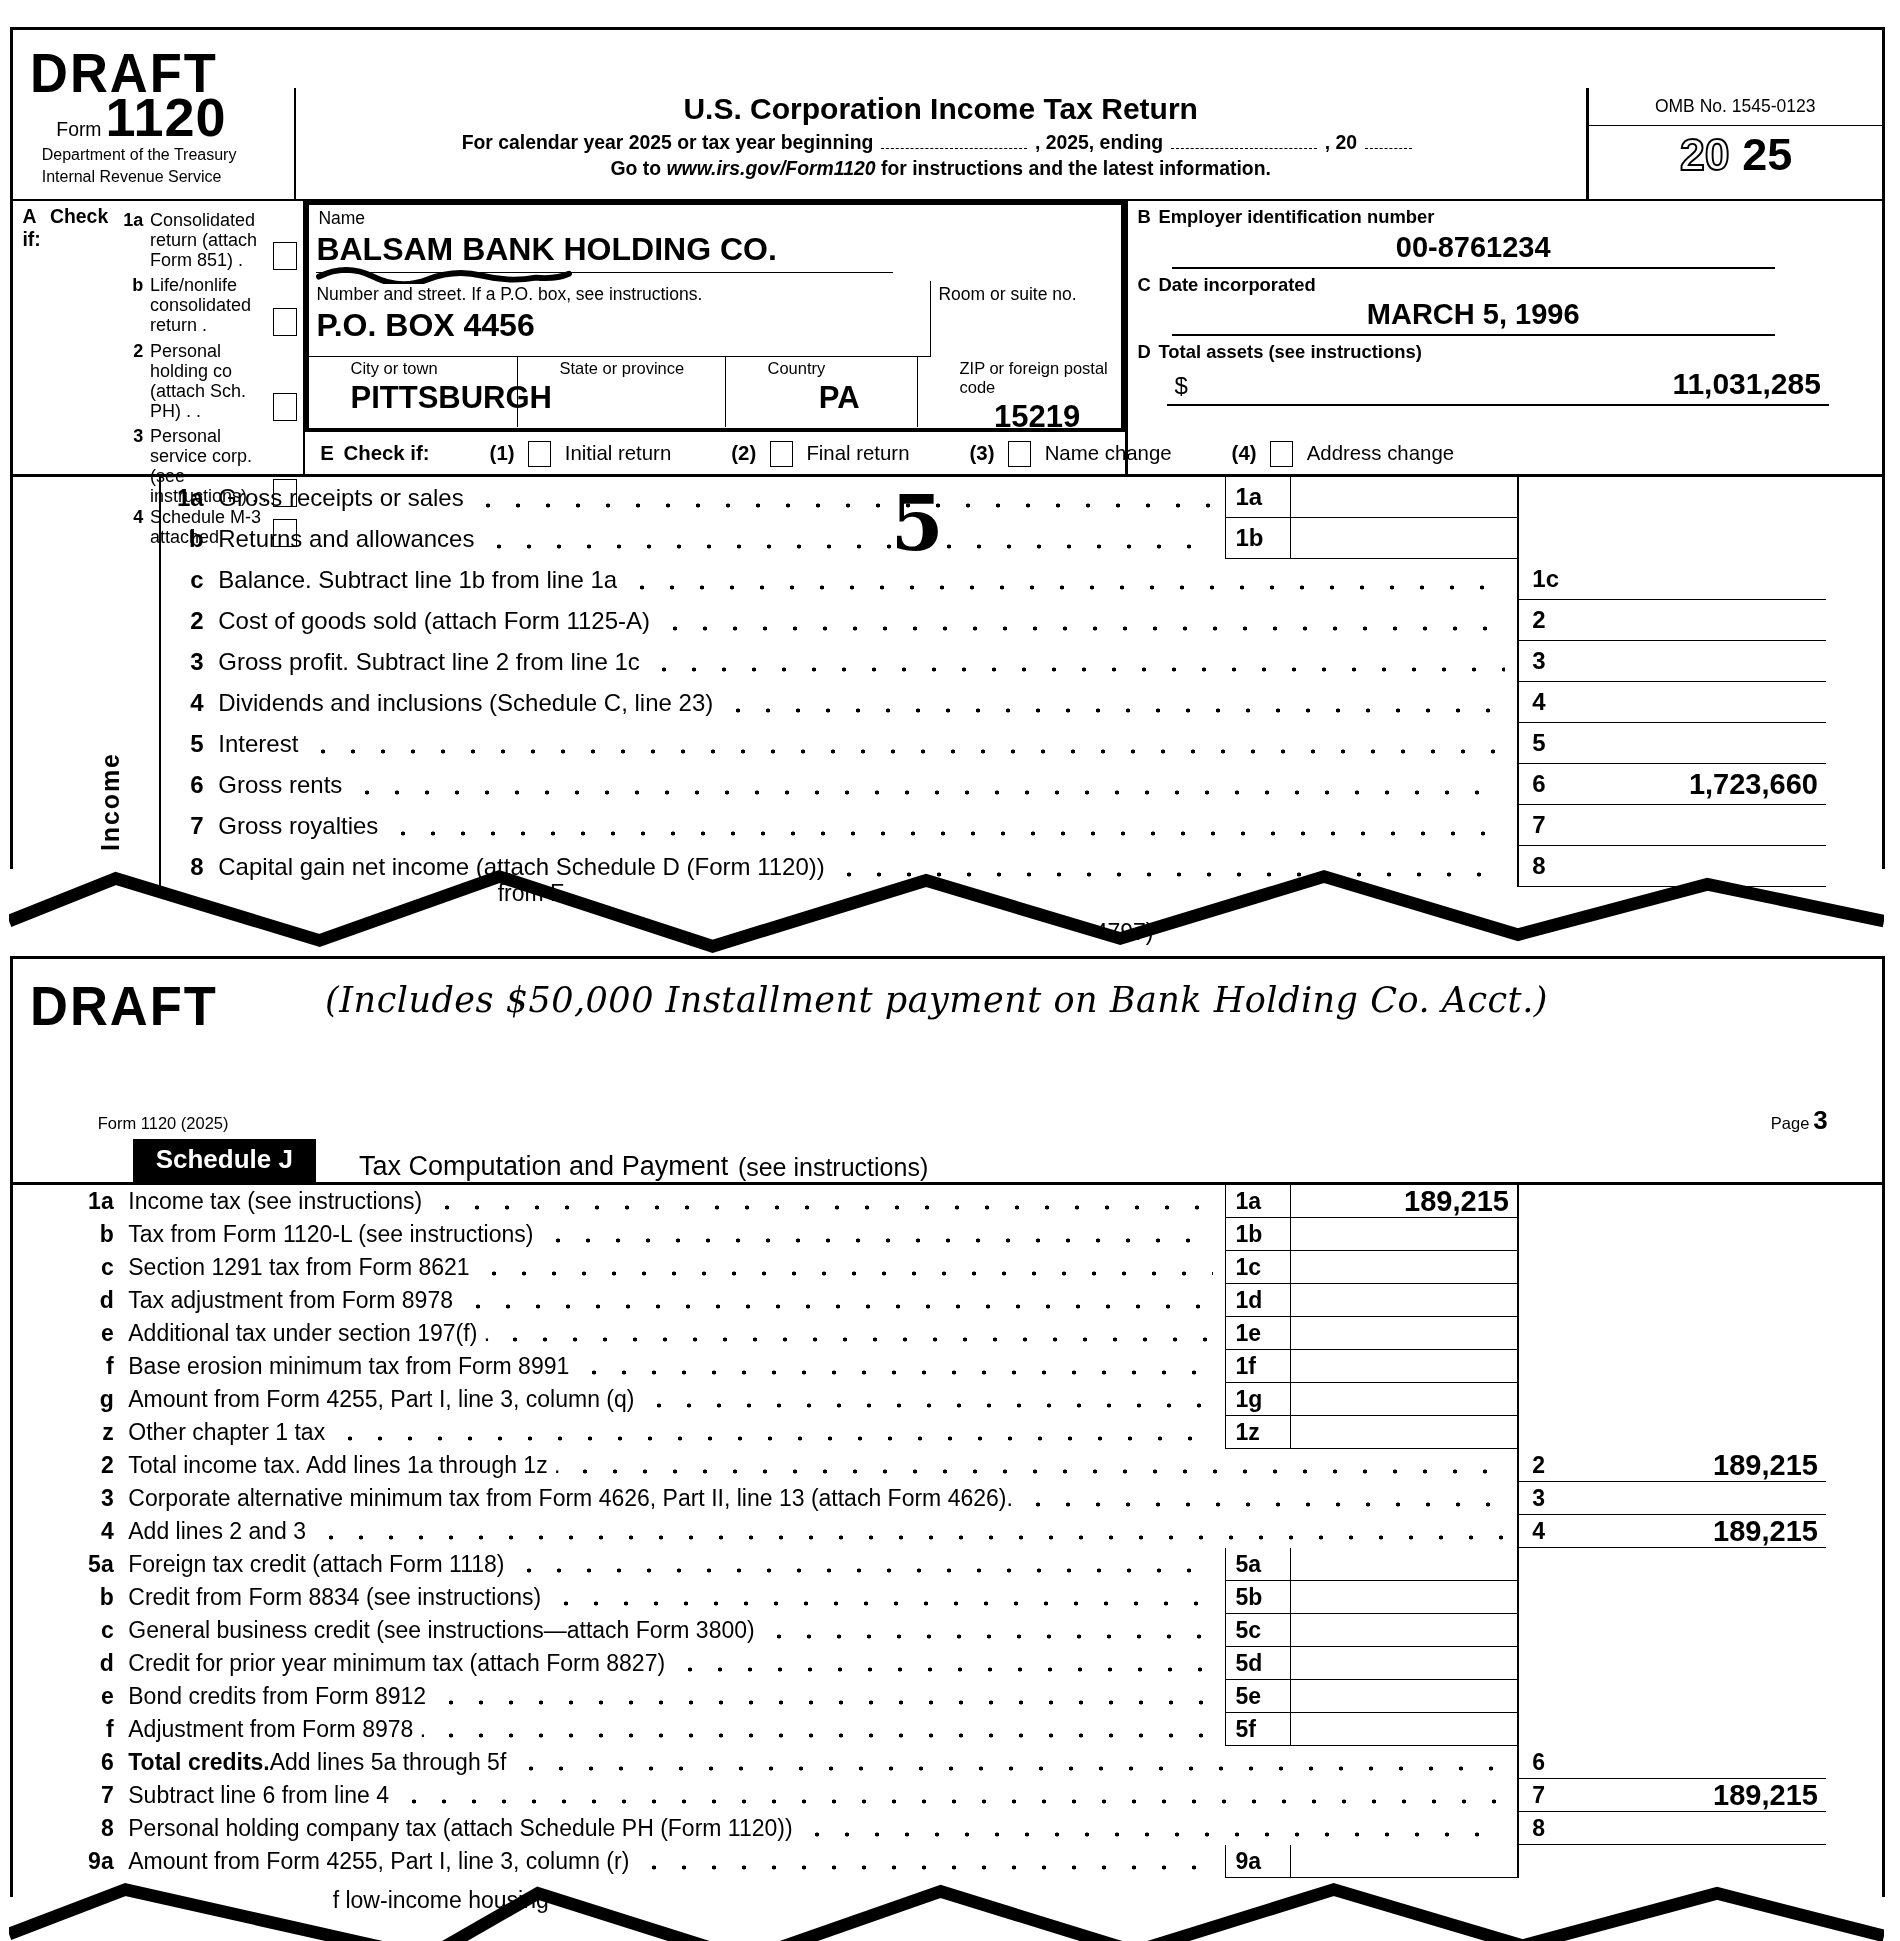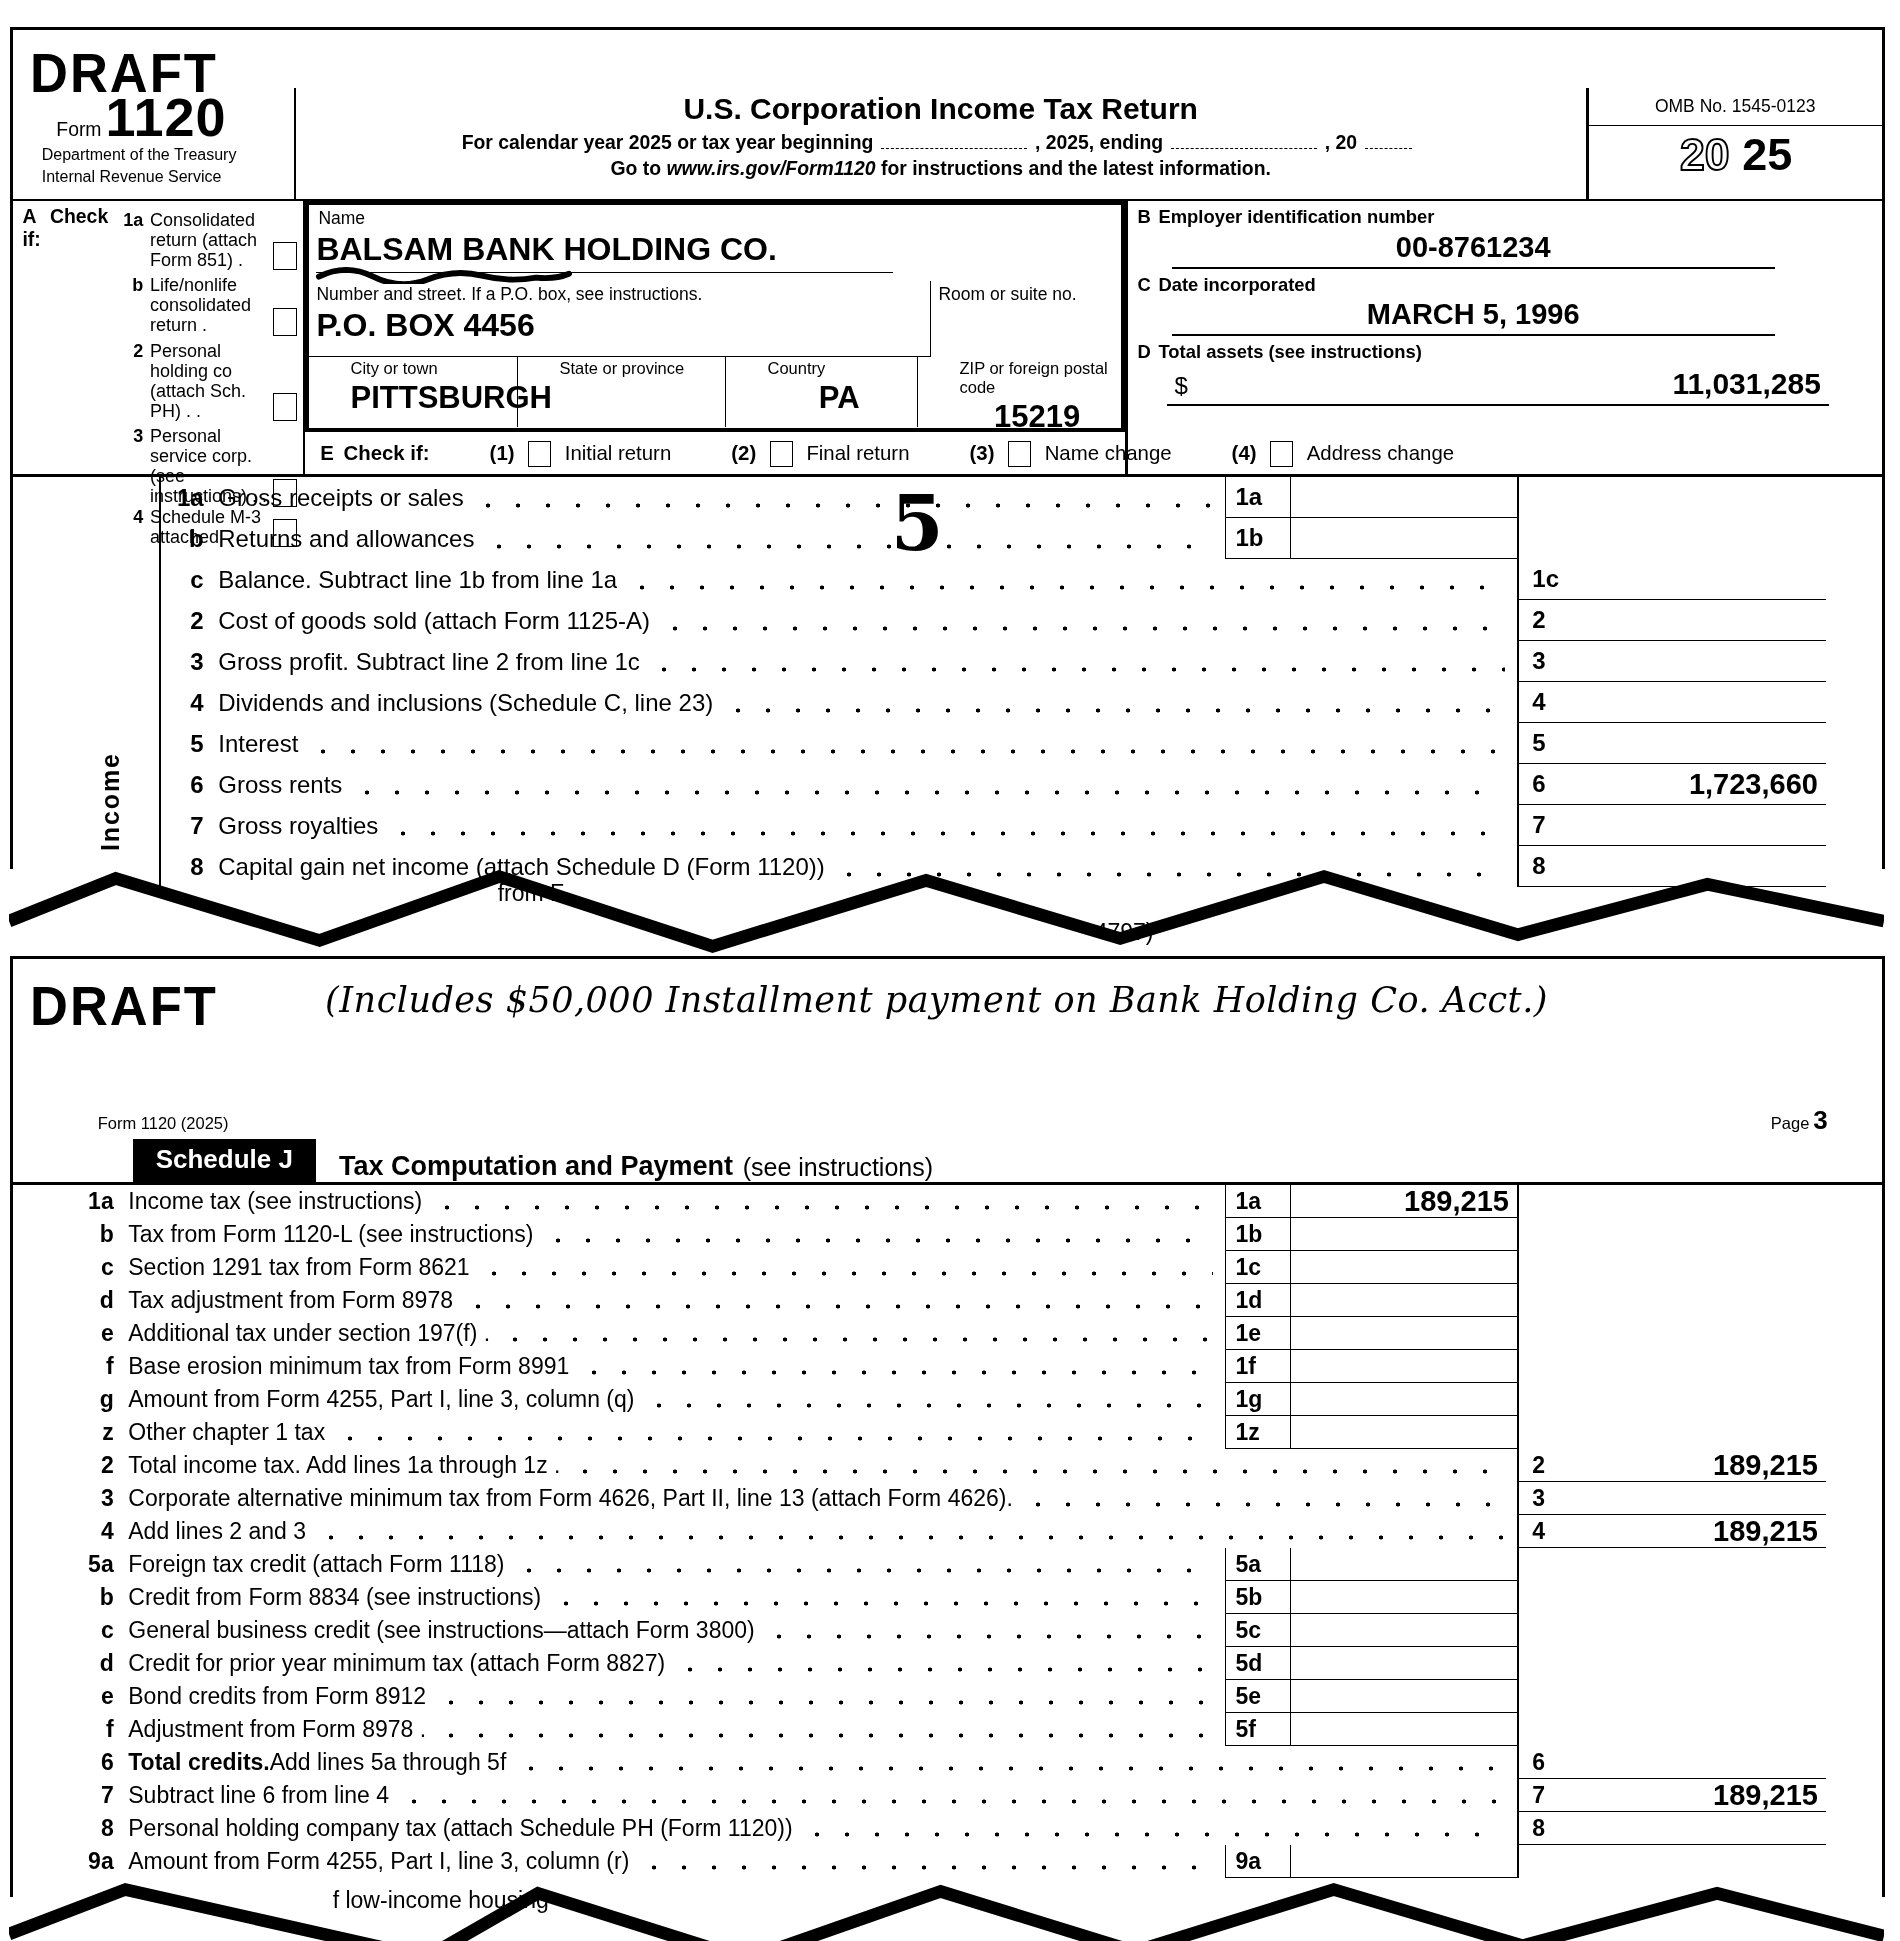--- a/index.html
+++ b/index.html
@@ -121,21 +121,21 @@
 
   
   .f2top { padding:13.6px 0 0 17.5px; display:flex; align-items:flex-start; height:107px; }
   .hand-note { font-family:"DejaVu Serif",serif; font-style:italic; font-size:35px; margin:7.8px 0 0 116px; letter-spacing:0.5px; }
   .f2meta { display:flex; justify-content:space-between; align-items:baseline; padding:39px 54px 0 85px; height:74px; }
   .f2meta .formref { font-size:16.5px; }
   .pageref { font-size:16.5px; }
   .pageref b { font-size:26px; margin-left:3.9px; }
   .sjbar { display:flex; align-items:flex-end; height:45px; border-bottom:3.9px solid #000; padding-left:120px; }
   .sjtag { background:#000; color:#fff; font-weight:bold; font-size:26px; padding:4.9px 23px 6.8px 23px; }
-  .sjtitle { font-size:27px; font-weight:bold; margin-left:23px; }
+  .sjtitle { font-size:27px; font-weight:normal; margin-left:43px; }
   .sjsub { font-size:25px; font-weight:normal; margin-left:9.7px; }
 </style>
 </head>
 <body>
 
 <div class="fragment" id="frag1">
 
   <div class="draft-row1">
     <span class="draft">DRAFT</span>
   </div>

